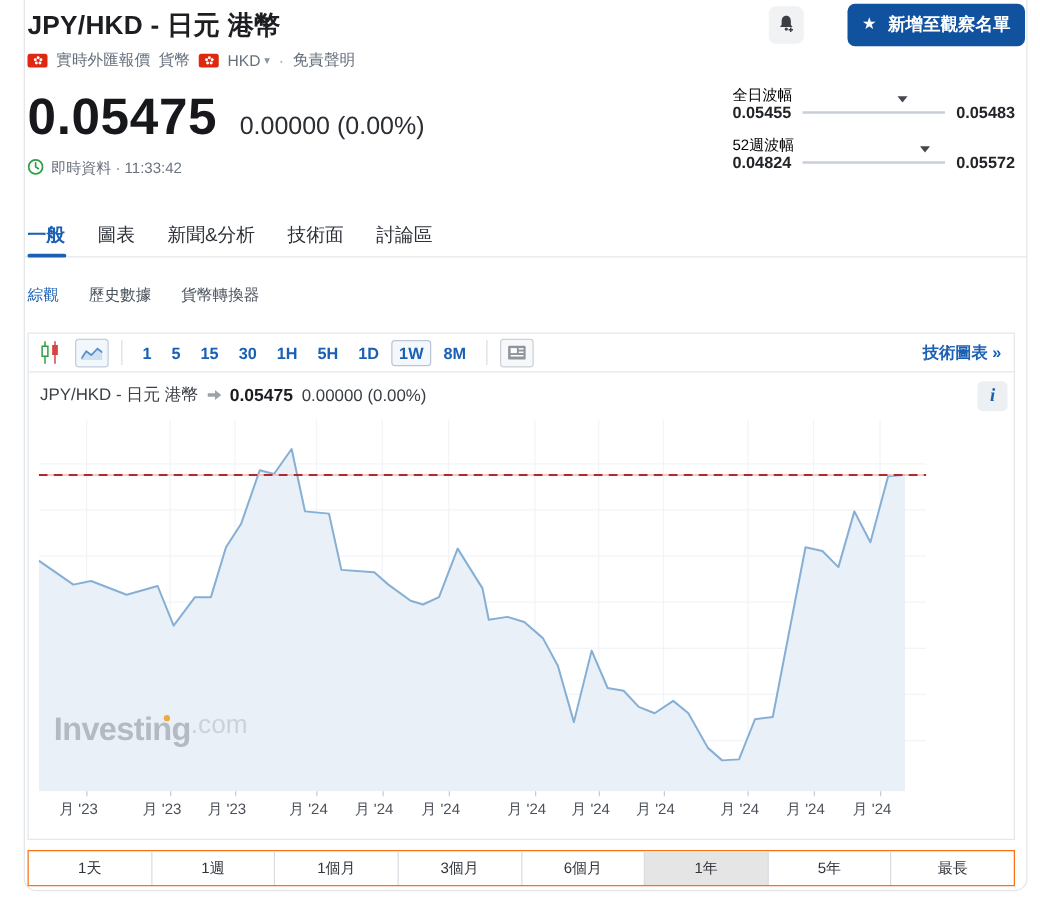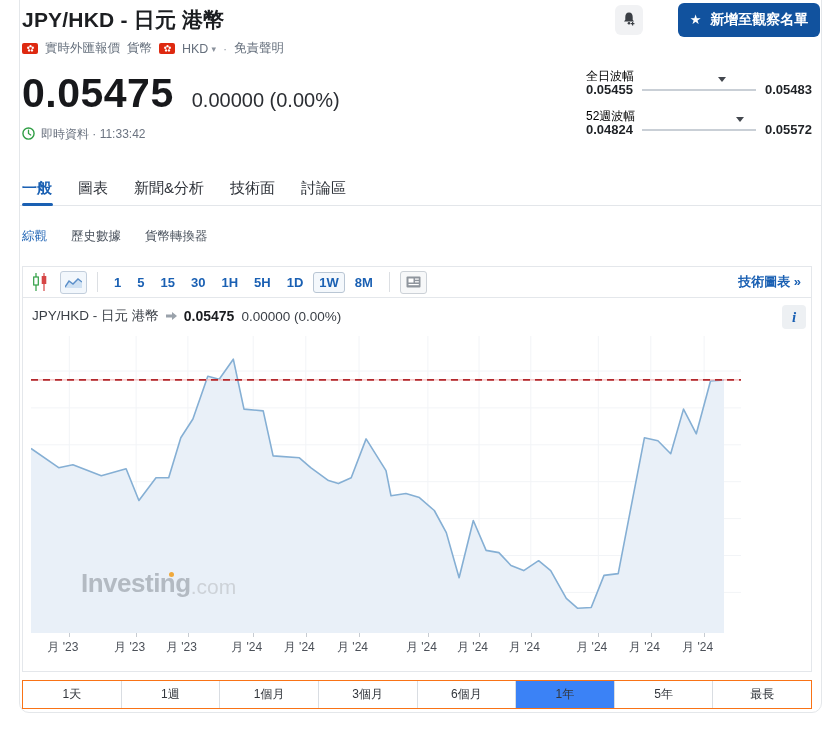--- a/index.html
+++ b/index.html
@@ -55,36 +55,36 @@
   .tf { font-size:13px; font-weight:bold; color:#1a60b3; padding:2px 5px; border:1px solid transparent; border-radius:3px; cursor:pointer; }
   .tf.active { border-color:#b9c6d4; background:#f4f8fc; }
   .tech-link { margin-left:auto; font-size:13px; font-weight:bold; color:#1a60b3; cursor:pointer; }
 
   .chart-header { position:absolute; left:9px; top:40px; display:flex; align-items:center; gap:7px; font-size:13.5px; color:#3a3f46; }
   .ch-price { font-weight:bold; color:#1b1d21; font-size:14px; }
   .info-btn { position:absolute; right:5px; top:38px; width:24px; height:24px; background:#edf0f3; border:none; border-radius:4px; color:#1a60b3; font-family:"Liberation Serif","DejaVu Serif",serif; font-style:italic; font-weight:bold; font-size:15px; cursor:pointer; }
 
   .plot { position:absolute; left:8px; top:69px; width:710px; height:297px; }
   .plot svg { position:absolute; left:0; top:0; display:block; }
-  .watermark { position:absolute; left:12px; top:232px; display:flex; align-items:flex-end; pointer-events:none;margin-left:38px; }
+  .watermark { position:absolute; left:12px; top:232px; display:flex; align-items:flex-start; pointer-events:none; }
   .wm-main { font-size:26px; font-weight:bold; color:#b3bac2; letter-spacing:-.5px; position:relative; }
   .wm-dot { position:absolute; width:5px; height:5px; border-radius:50%; background:#f0a93c; left:88px; top:4px; }
   .wm-suffix { font-size:21px; color:#cdd2d8; }
 
   .y-axis { position:absolute; left:719px; top:69px; width:70px; height:297px; }
   .y-lab { position:absolute; left:7px; font-size:11px; color:#4b5058; white-space:nowrap; }
   .price-tag { position:absolute; left:2px; background:#1b1b1b; color:#fff; font-size:11px; font-weight:bold; padding:2px 5px; border-radius:1px; }
 
   .x-tick { position:absolute; top:366px; width:1px; height:4px; background:#c7ccd2; }
   .x-lab { position:absolute; top:372px; width:44px; text-align:left; font-size:12px; color:#4b5058; white-space:nowrap; }
 
   .periods { left:22px; top:680px; width:790px; height:29px; display:flex; border:1px solid #f97316; background:#fff; }
   .period { flex:1; display:flex; align-items:center; justify-content:center; font-size:12px; color:#32363c; border-right:1px solid #d9dde2; cursor:pointer; }
   .period:last-child { border-right:none; }
-  .period.active { background:#3b82f6; }
+  .period.active { background:#e5e5e5; }
 </style>
 </head>
 <body>
 
 <div class="abs card"></div>
 
 <h1 class="abs page-title">JPY/HKD - 日元 港幣</h1>
 
 <div class="abs meta-row">
   <span class="flag">

